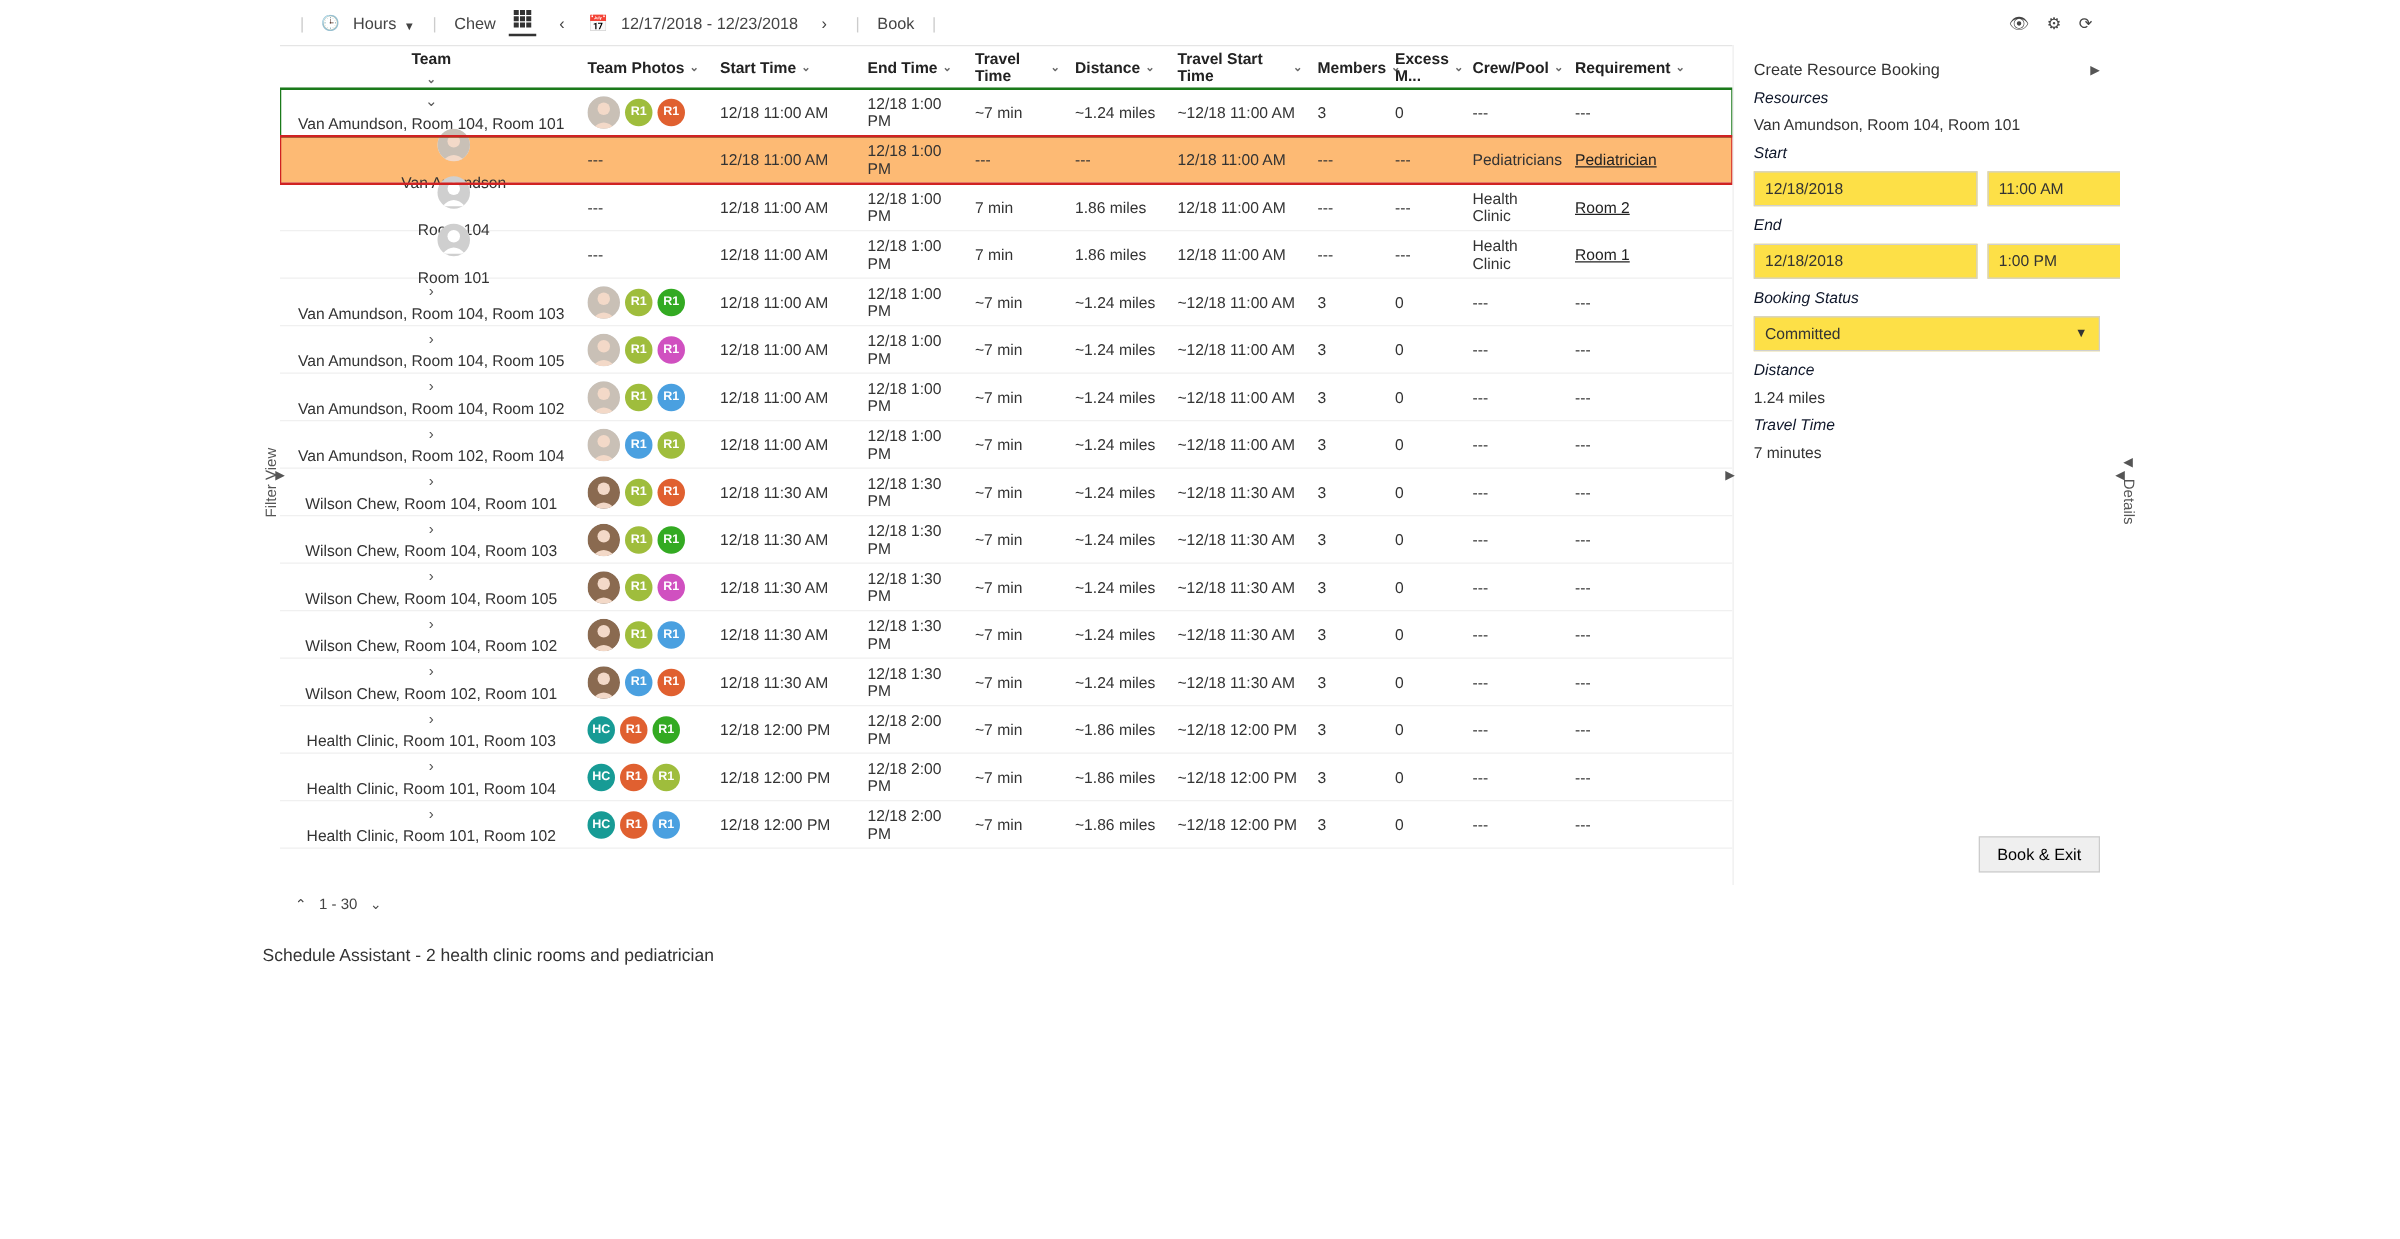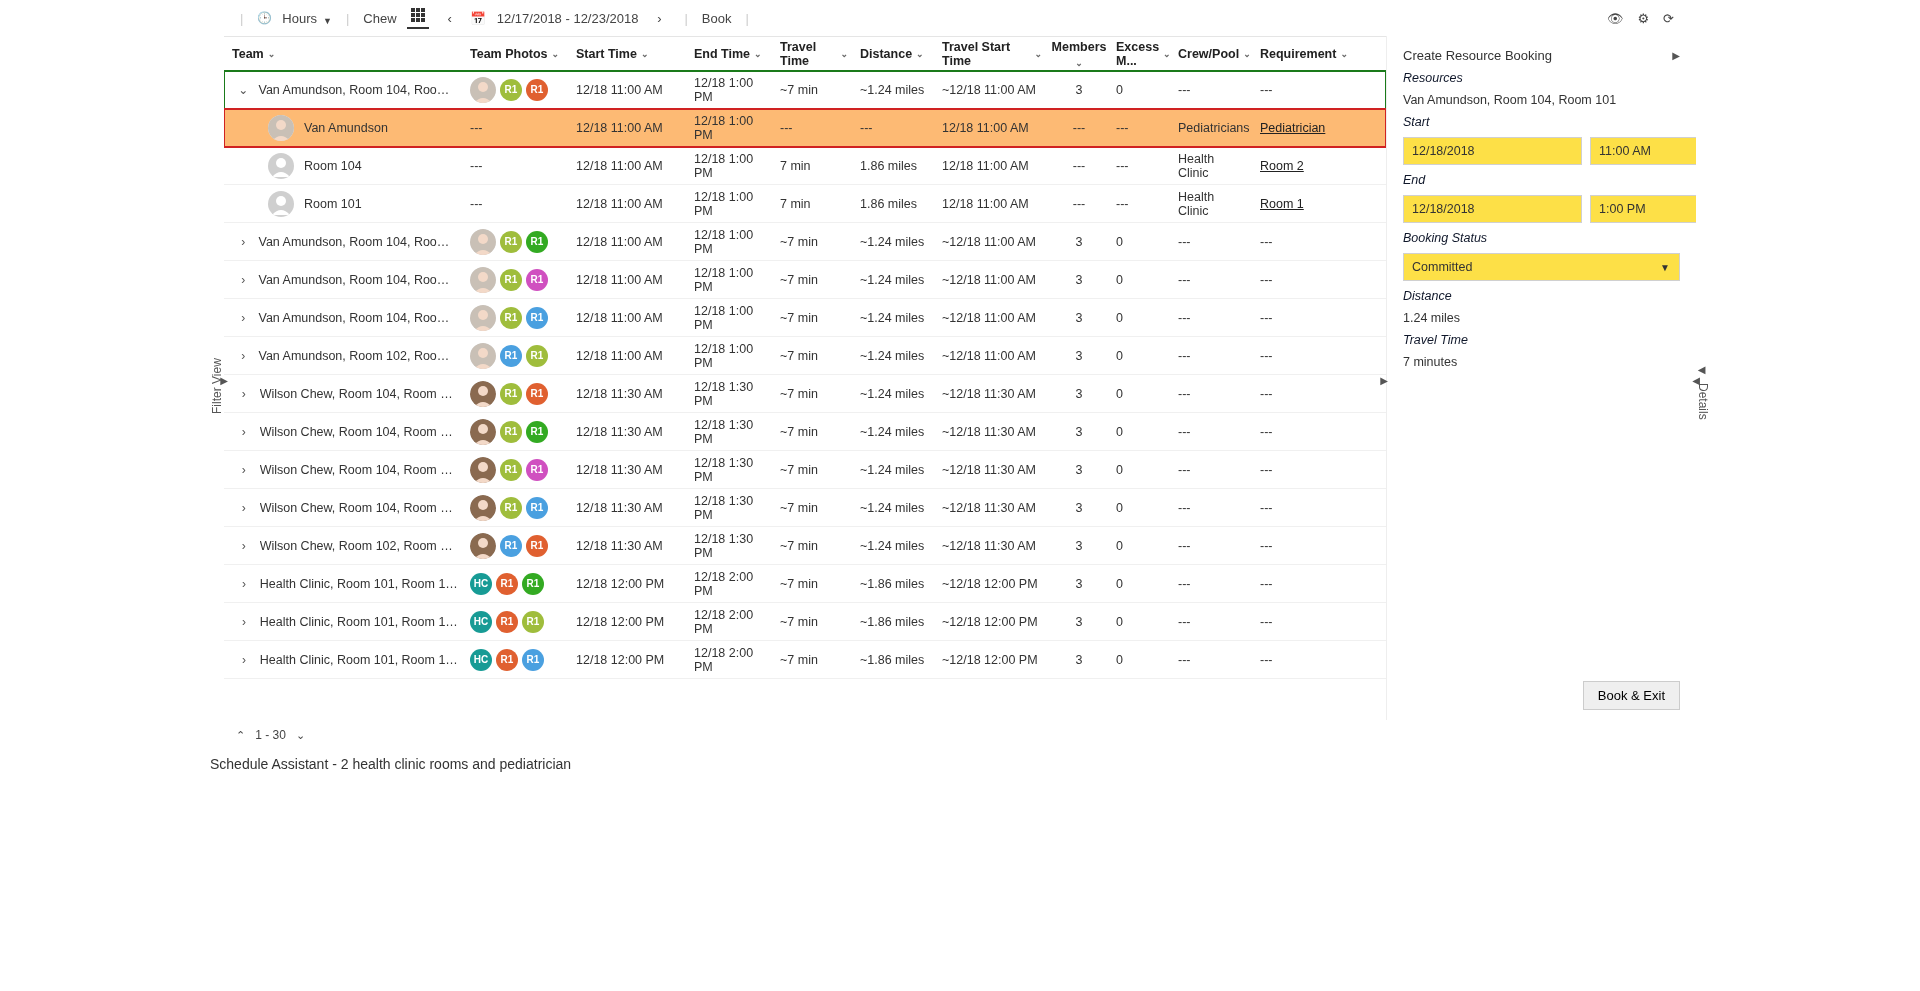--- a/index.html
+++ b/index.html
@@ -21,28 +21,28 @@
   .toolbar .grid-icon span { width: 4px; height: 4px; background: #333; }
   .toolbar .active-underline { border-bottom: 2px solid #333; padding-bottom: 4px; padding-left:2px; padding-right:2px; }
   .toolbar .spacer { flex: 1; }
   .toolbar .righticons { display:flex; gap:14px; align-items:center; margin-right:10px; }
 
   .main { flex: 1; display: flex; margin: 0 24px; overflow: hidden; }
   .table-area { flex: 1; overflow: auto; border-top: 1px solid #e5e5e5; position: relative; }
   .thead { display: flex; align-items: center; height: 34px; border-bottom: 1px solid #e5e5e5; font-weight: 600; font-size: 12.5px; color: #222; }
   .col { padding: 0 6px; display: flex; align-items:center; gap:4px; }
   .col .sort { font-size: 9px; color:#666; }
-  .c-team      { width: 240px; padding-left: 8px; }
+  .c-team      { width: 240px; padding-left: 8px; flex-direction: column; }
   .c-photos    { width: 106px; }
   .c-start     { width: 118px; }
   .c-end       { width: 86px; }
   .c-travel    { width: 80px; }
   .c-distance  { width: 82px; }
   .c-tstart    { width: 112px; }
-  .c-members   { width: 62px; flex-direction: column; }
+  .c-members   { width: 62px; }
   .c-excess    { width: 62px; }
   .c-crew      { width: 82px; }
   .c-req       { width: 90px; }
 
   .row { display: flex; align-items: center; height: 38px; border-bottom: 1px solid #f0f0f0; font-size: 12.5px; }
   .row.selected { outline: 2px solid #1a7a1a; outline-offset: -1px; }
   .row.highlight { outline: 2px solid #d02222; outline-offset: -1px; background:#fdba74; }
   .chevron-cell { width: 24px; display:inline-flex; justify-content:center; font-size:12px; color:#555; }
   .team-label { overflow: hidden; text-overflow: ellipsis; white-space: nowrap; }
   .childrow .c-team { padding-left: 44px; display:flex; align-items:center; gap:10px; }
@@ -71,21 +71,21 @@
   .select-wrap .caret { position:absolute; right:10px; top:50%; transform:translateY(-50%); font-size:10px; color:#333; pointer-events:none; }
   .detail .book-btn { position:absolute; bottom:10px; right:16px; border:1px solid #ccc; background:#efefef; padding:6px 14px; cursor:pointer; font-size:13px; }
 
   .mid-expand { position:absolute; top:360px; width:8px; height:40px; display:flex; align-items:center; justify-content:center; font-size:10px; color:#555; }
   .mid-expand.left { left:20px; }
   .mid-expand.right-1 { right:332px; }
   .mid-expand.right-2 { right:20px; }
 
   .pager { height: 30px; display:flex; align-items:center; gap:10px; padding: 0 36px; font-size:12px; color:#444; }
   .pager .up,.pager .down { font-size:11px; cursor:pointer; }
-  .status { padding: 6px 10px; font-size:14px; color:#333; }
+  .status { padding: 6px 10px; font-size:14px; color:#333;margin-top:12px; }
 </style>
 </head>
 <body>
 
 <div class="app">
 
   <div class="side-tab left">
     <span>Filter View</span>
   </div>
   <div class="side-tab right">

